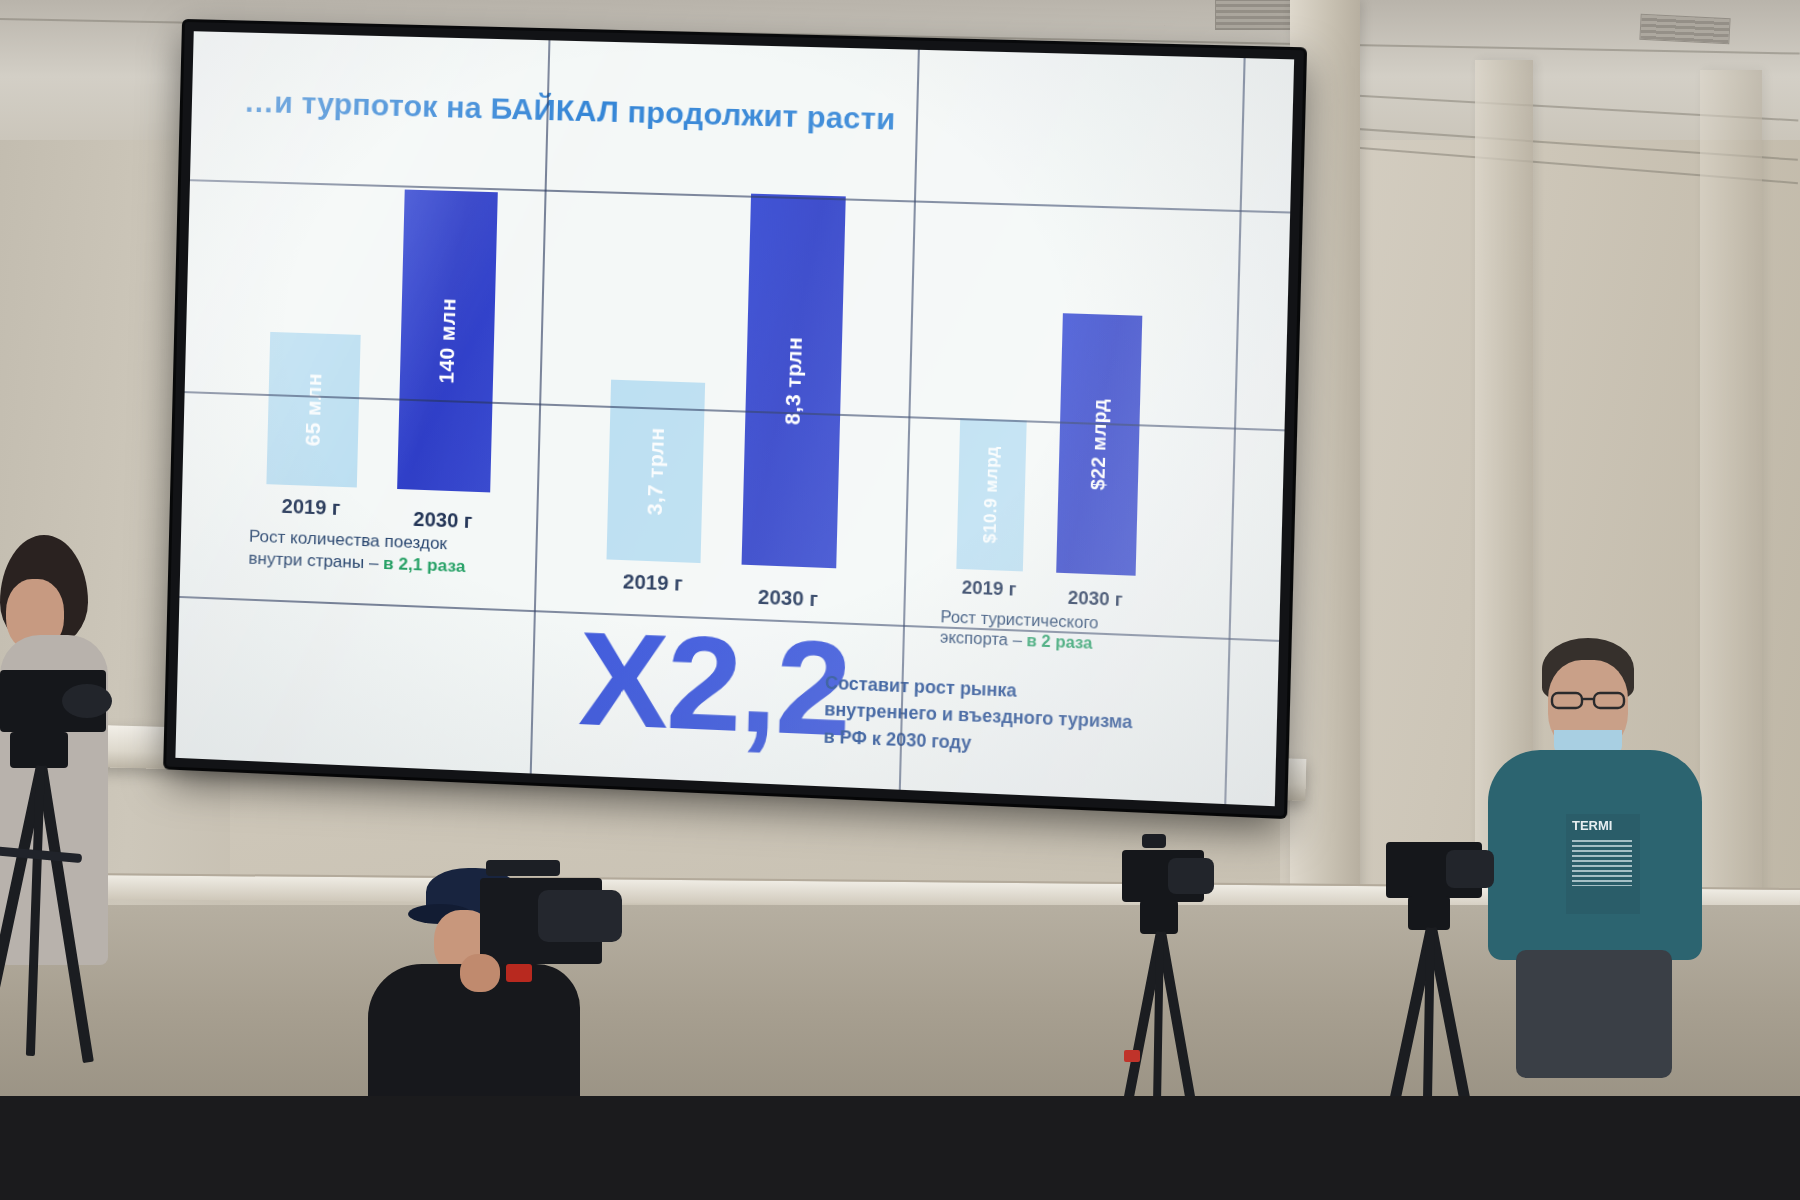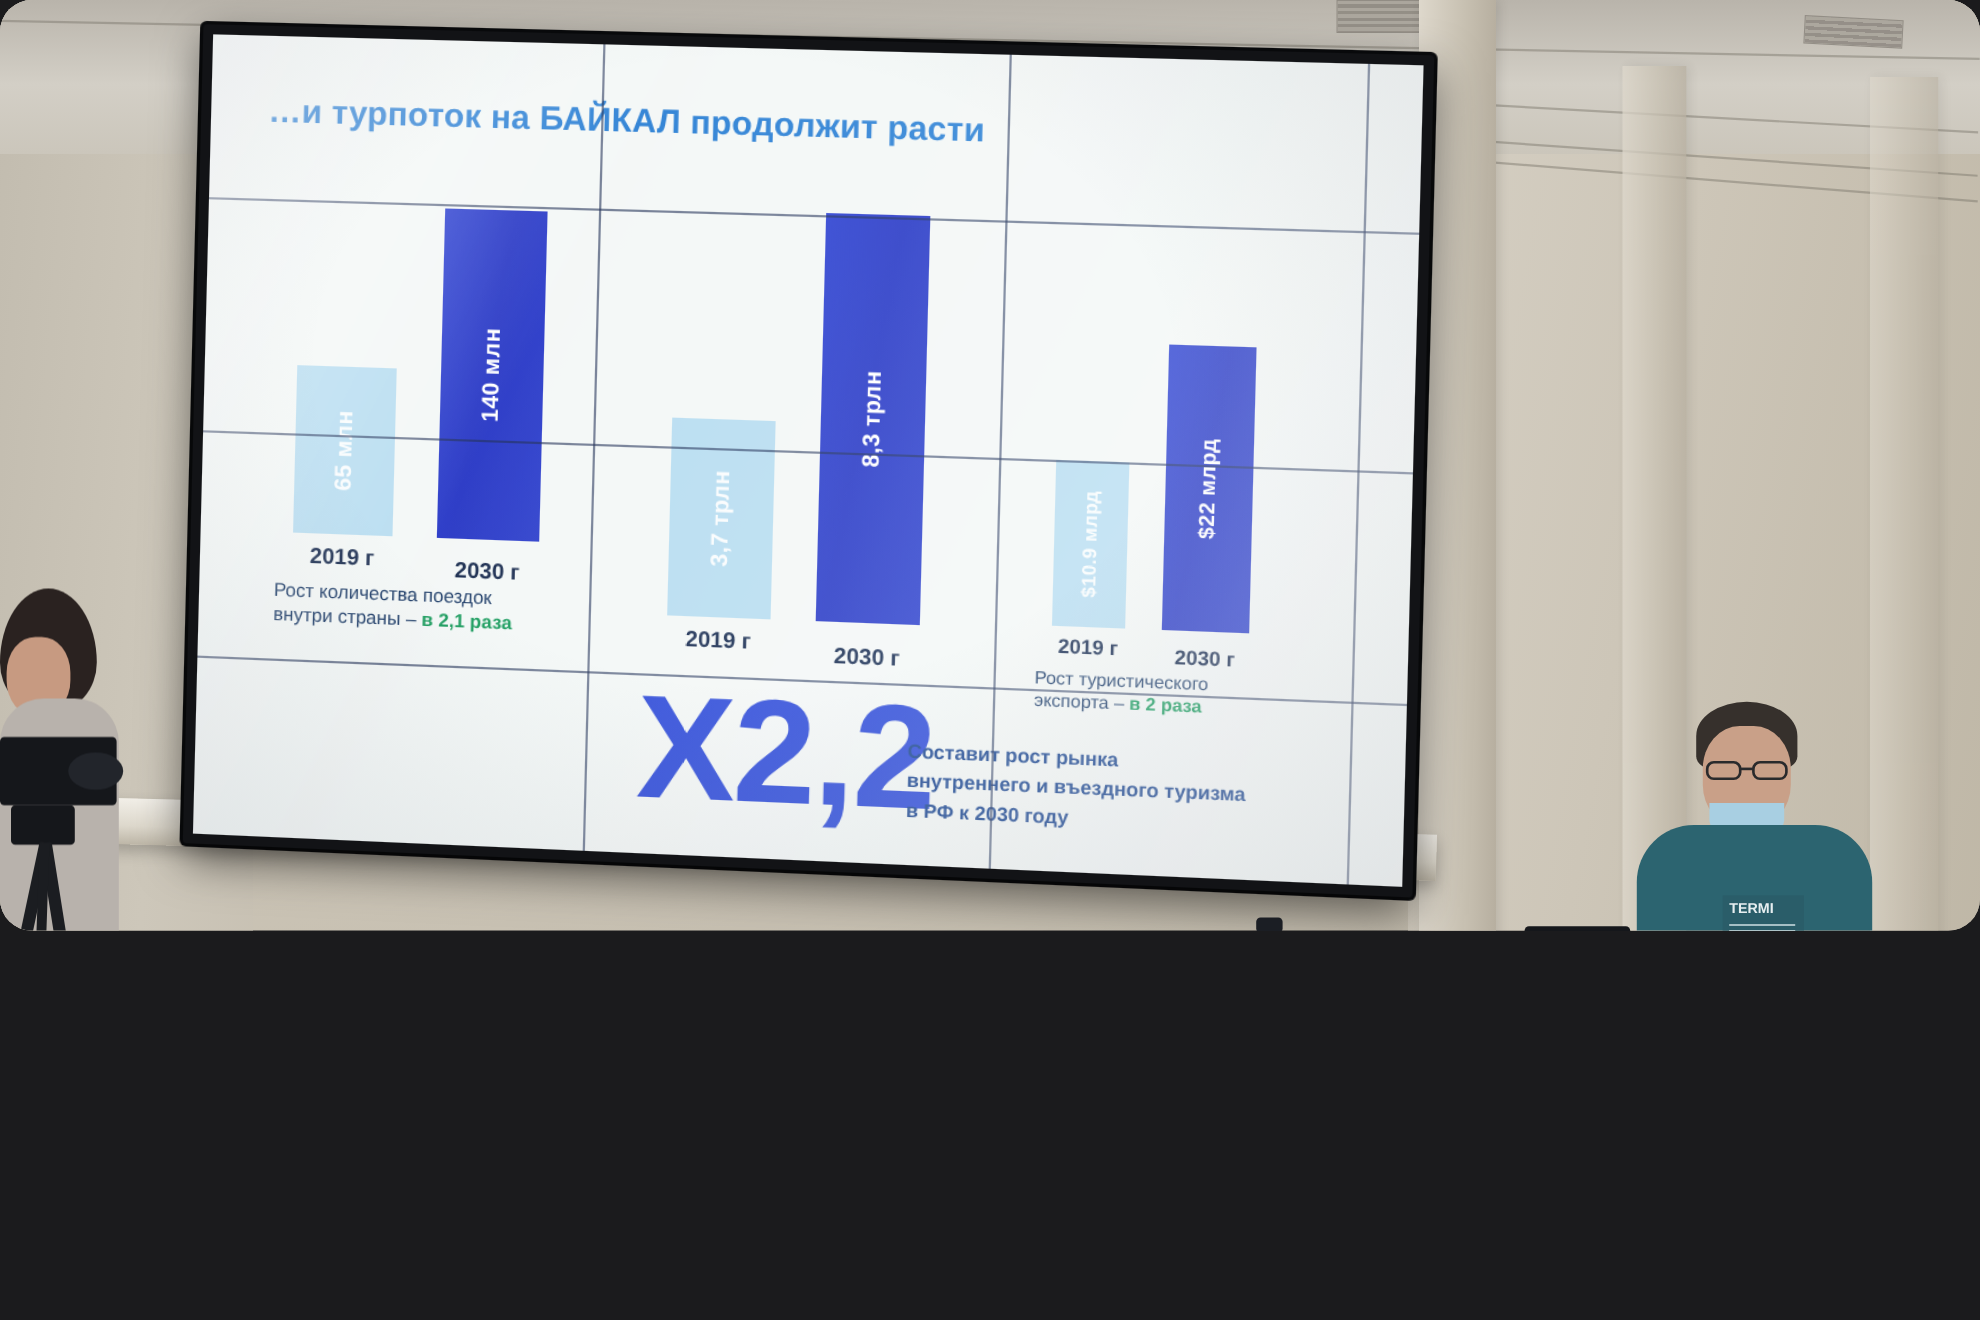--- a/index.html
+++ b/index.html
@@ -6,24 +6,23 @@
   html, body {
     width: 1800px; height: 1200px;
     overflow: hidden;
     font-family: "Liberation Sans", sans-serif;
     background: #1b1b1d;
   }
 
   
   #scene {
     position: relative;
-    width: 1800px; height: 846px;
+    width: 1800px; height: 1096px;
     background: linear-gradient(170deg,#cfc9bd 0%, #d9d3c7 22%, #cfc8ba 55%, #c2bbac 100%);
     overflow: hidden;
-    border-radius: 29px;
   }
 
   
   .ceiling {
     position:absolute; left:0; top:0; width:1800px; height:140px;
     background: linear-gradient(180deg,#b9b4ab 0%, #d3cfc6 55%, #cbc6bb 100%);
   }
   .ceiling-seam {
     position:absolute; background: rgba(120,115,105,.45); height:2px; transform-origin: left center;
   }

